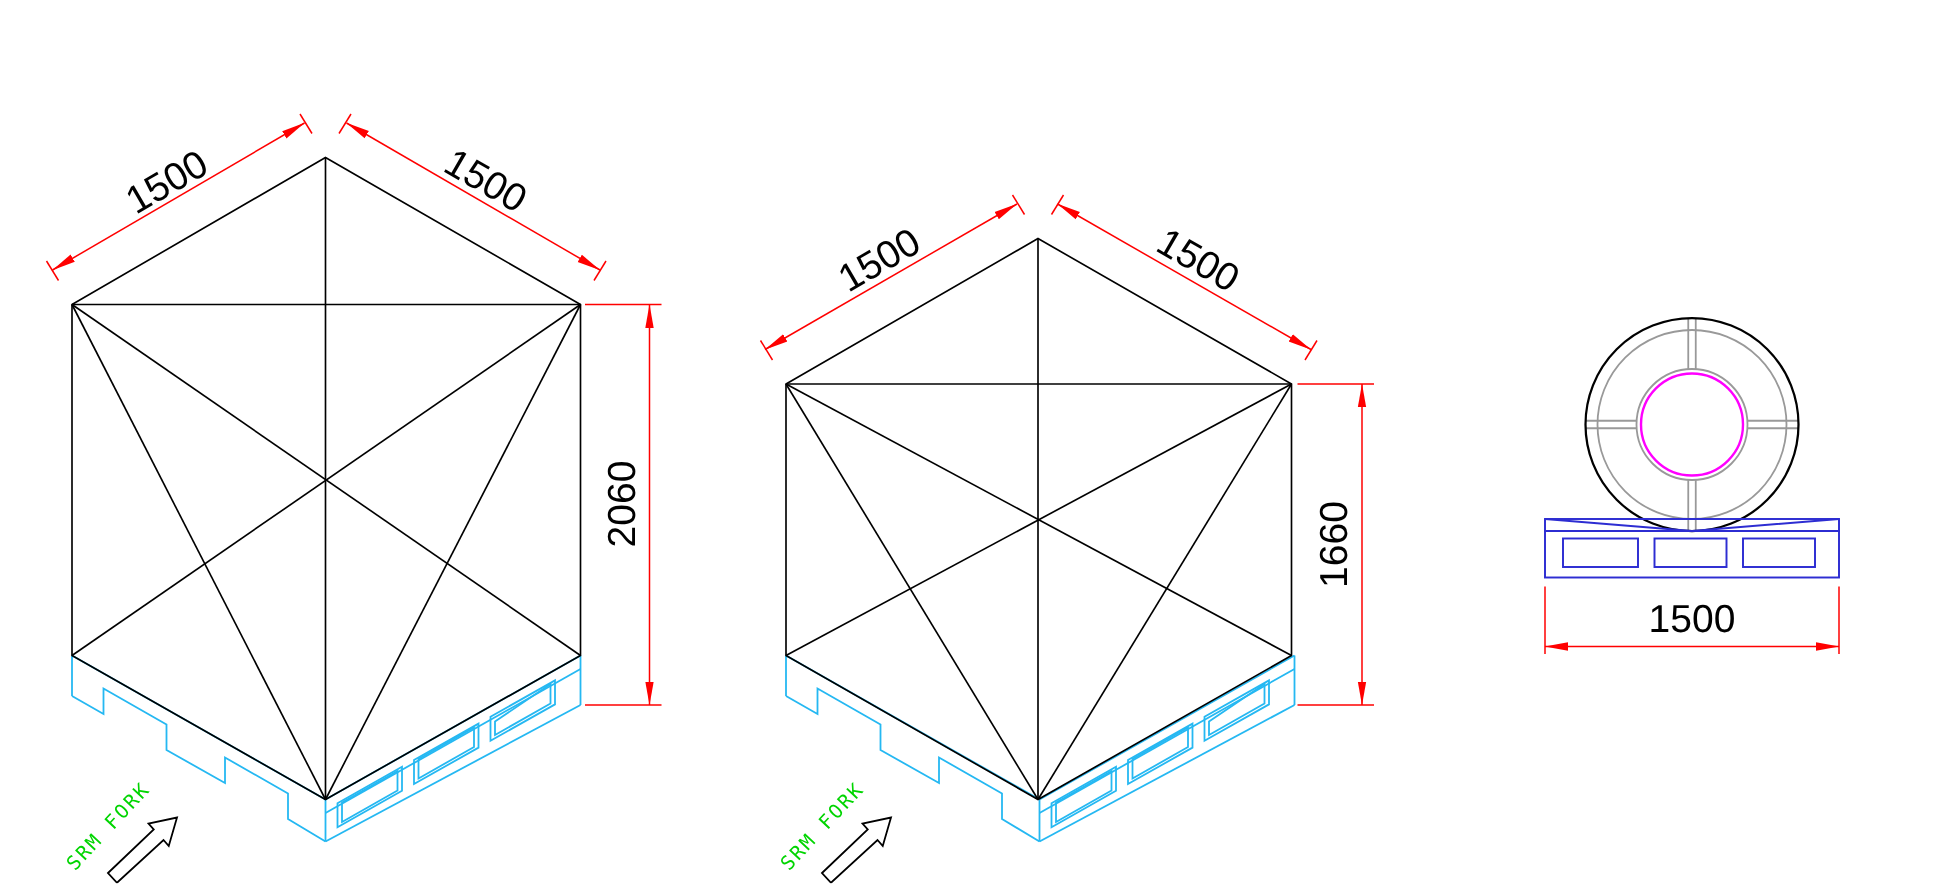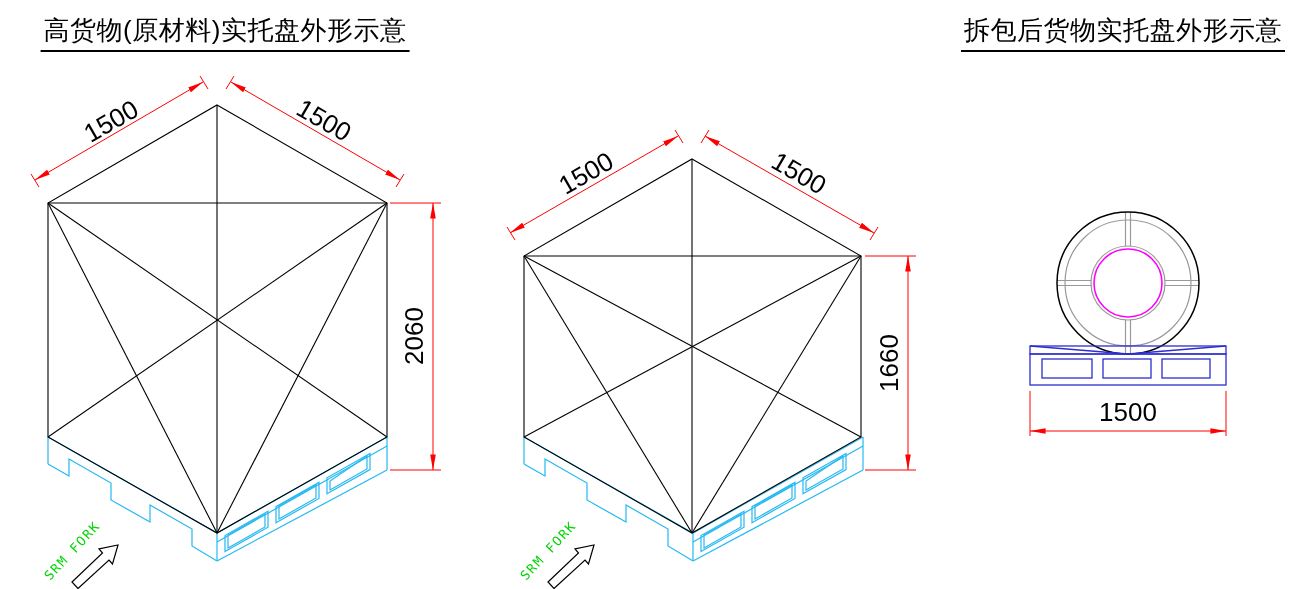--- a/index.html
+++ b/index.html
@@ -18,22 +18,20 @@
   .mk{fill:var(--red);stroke:none;}
   .dimtxt{fill:var(--black);font-family:"Liberation Sans",sans-serif;font-size:26px;}
   .forktxt{fill:var(--green);font-family:"DejaVu Sans Mono",monospace;font-size:13px;letter-spacing:1.5px;}
   .arrowhollow{fill:var(--white);stroke:var(--black);stroke-width:1.2;}
 </style>
 </head>
 <body>
 
 <div id="stage">
 
-  <div class="title" style="left:225px">高货物(原材料)实托盘外形示意</div>
-  <div class="title" style="left:1123px">拆包后货物实托盘外形示意</div>
 
   <svg width="1296" height="589" viewBox="0 0 1296 589">
     <defs>
       <marker id="arr" viewBox="0 0 16 8" refX="15.6" refY="4" markerWidth="16" markerHeight="8" orient="auto-start-reverse" markerUnits="userSpaceOnUse">
         <path class="mk" d="M15.8,4 L0,1.2 L0,6.8 Z"></path>
       </marker>
 
       <g id="palletIso">
         <path class="c" d="M48,437 L217,533 L387,437"></path>
         <line class="c" x1="48" y1="437" x2="48" y2="464"></line>

